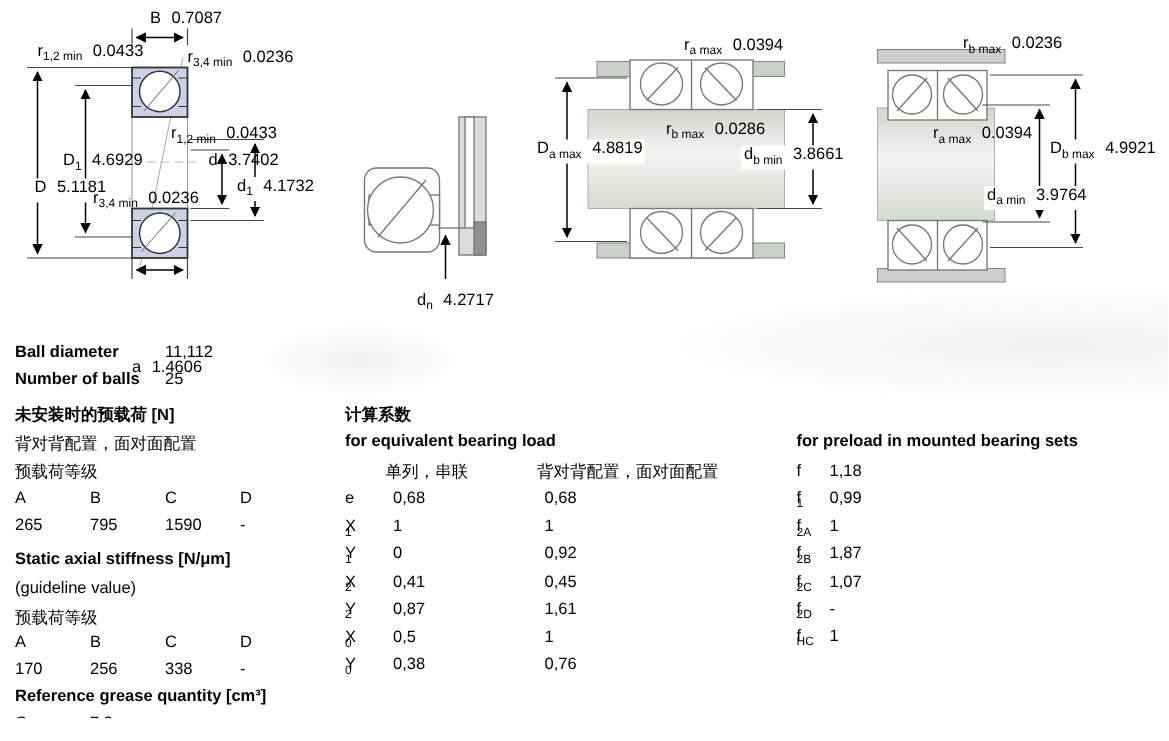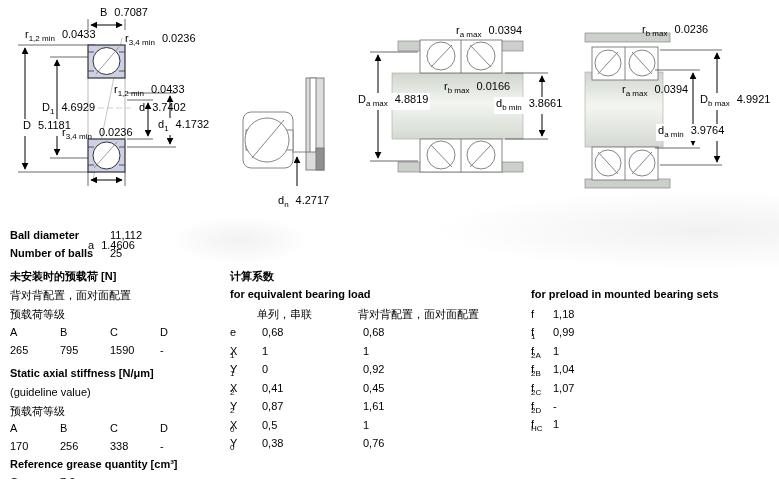--- a/index.html
+++ b/index.html
@@ -140,21 +140,21 @@
   <span class="dim" style="left:42px;top:101px;"><span>D</span><sub>1</sub><span class="v">4.6929</span></span>
   <span class="dim" style="left:139px;top:101px;"><span>d</span><sub></sub><span class="v">3.7402</span></span>
   <span class="dim wbg" style="left:21px;top:119px;"><span>D</span><sub></sub><span class="v">5.1181</span></span>
   <span class="dim wbg" style="left:156px;top:118px;"><span>d</span><sub>1</sub><span class="v">4.1732</span></span>
   <span class="dim" style="left:62px;top:126px;"><span>r</span><sub>3,4 min</sub><span class="v">0.0236</span></span>
   <span class="dim" style="left:88px;top:196px;margin-top:43px;"><span>a</span><sub></sub><span class="v">1.4606</span></span>
   <span class="dim" style="left:278px;top:194px;"><span>d</span><sub>n</sub><span class="v">4.2717</span></span>
 
   <span class="dim" style="left:456px;top:24px;"><span>r</span><sub>a max</sub><span class="v">0.0394</span></span>
   <span class="dim wbg" style="left:356px;top:93px;"><span>D</span><sub>a max</sub><span class="v">4.8819</span></span>
-  <span class="dim" style="left:444px;top:80px;"><span>r</span><sub>b max</sub><span class="v">0.0166</span></span>
+  <span class="dim" style="left:444px;top:80px;"><span>r</span><sub>b max</sub><span class="v">0.0286</span></span>
   <span class="dim wbg" style="left:494px;top:97px;"><span>d</span><sub>b min</sub><span class="v">3.8661</span></span>
 
   <span class="dim" style="left:642px;top:23px;"><span>r</span><sub>b max</sub><span class="v">0.0236</span></span>
   <span class="dim" style="left:622px;top:83px;"><span>r</span><sub>a max</sub><span class="v">0.0394</span></span>
   <span class="dim wbg" style="left:698px;top:93px;"><span>D</span><sub>b max</sub><span class="v">4.9921</span></span>
   <span class="dim wbg" style="left:656px;top:124px;"><span>d</span><sub>a min</sub><span class="v">3.9764</span></span>
 
   <div class="trow" style="left:10px;top:229px;">
     <b class="c0">Ball diameter</b>
     <span class="c100">11,112</span>
@@ -272,21 +272,21 @@
   <div class="trow" style="left:531px;top:326px;">
     <span class="r0"><span>f</span><sub>1</sub></span>
     <span class="r22">0,99</span>
   </div>
   <div class="trow" style="left:531px;top:345px;">
     <span class="r0"><span>f</span><sub>2A</sub></span>
     <span class="r22">1</span>
   </div>
   <div class="trow" style="left:531px;top:363px;">
     <span class="r0"><span>f</span><sub>2B</sub></span>
-    <span class="r22">1,04</span>
+    <span class="r22">1,87</span>
   </div>
   <div class="trow" style="left:531px;top:382px;">
     <span class="r0"><span>f</span><sub>2C</sub></span>
     <span class="r22">1,07</span>
   </div>
   <div class="trow" style="left:531px;top:400px;">
     <span class="r0"><span>f</span><sub>2D</sub></span>
     <span class="r22">-</span>
   </div>
   <div class="trow" style="left:531px;top:418px;">

